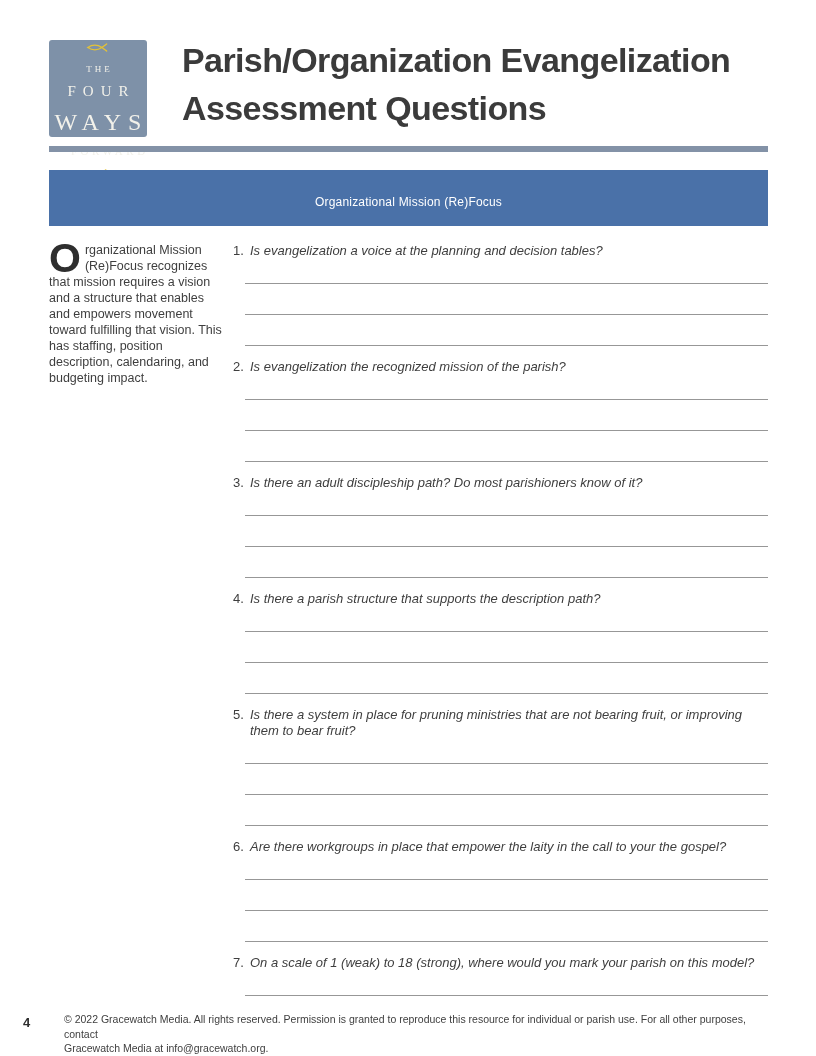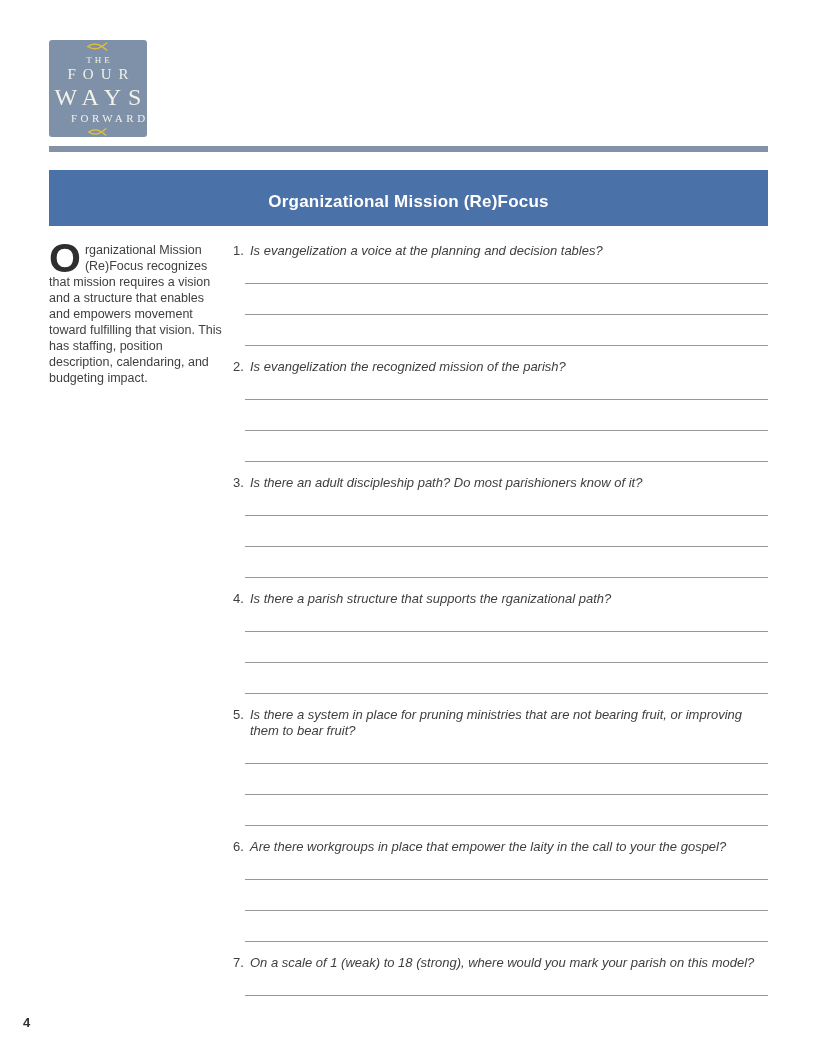--- a/index.html
+++ b/index.html
@@ -7,21 +7,21 @@
   body { font-family:"Liberation Sans", sans-serif; }
   #page {
     position:relative; width:816px; height:1056px; margin:0 auto;
     background:#ffffff; overflow:hidden;
   }
 
   
   .logo {
     position:absolute; left:49px; top:40px; width:98px; height:97px;
     border-radius:3px; display:flex; flex-direction:column;
-    align-items:center; justify-content:center; gap:1px;
+    align-items:center; justify-content:flex-start; gap:9px;
   }
   .logo-fish { flex:none; margin:2px 0; }
   .logo-line {
     font-family:"Liberation Serif", serif; color:#f2f1ea; text-align:center;
   }
   .logo-the     { font-size:9px;  letter-spacing:3px;  margin-right:-3px; }
   .logo-four    { font-size:15px; letter-spacing:7px;  margin-right:-7px; }
   .logo-ways    { font-size:24px; letter-spacing:7px;  margin-right:-7px; }
   .logo-forward { font-size:11px; letter-spacing:3.5px;margin-right:-3.5px;margin-left:20px; }
 
@@ -29,21 +29,21 @@
     position:absolute; left:182px; top:36px; width:600px;
     font-size:34px; line-height:48px; letter-spacing:-0.6px; color:#3b3b3b;
   }
 
   .rule { position:absolute; left:49px; top:146px; width:719px; height:6px; }
 
   .banner {
     position:absolute; left:49px; top:170px; width:719px; height:56px;
     display:flex; align-items:center; justify-content:center;
   }
-  .banner-label { font-size:17px; font-weight:bold; letter-spacing:0.2px;margin-top:8px; }
+  .banner-label { font-size:12px; font-weight:normal; letter-spacing:0.2px;margin-top:8px; }
 
   
   .sidebar {
     position:absolute; left:49px; top:242px; width:177px;
     font-size:12.5px; line-height:16px; color:#3e3e3e;
   }
   .dropcap {
     float:left; font-size:41px; line-height:31px; font-weight:700;
     color:#2e2e2e; margin:1px 4px 0 0;
   }
@@ -80,21 +80,22 @@
     <div class="logo-line logo-the">THE</div>
     <div class="logo-line logo-four">FOUR</div>
     <div class="logo-line logo-ways">WAYS</div>
     <div class="logo-line logo-forward">FORWARD</div>
     <svg class="logo-fish" width="22" height="10" viewBox="0 0 30 14">
       <path d="M2 7 Q 11 1 20 7 Q 11 13 2 7 Z M20 7 L26 2.5 M20 7 L26 11.5" fill="none" stroke="#e5c235" stroke-width="1.7" stroke-linecap="round"></path>
     </svg>
   </div>
 
   <h1 class="title">
-    <br>
+    <span>Parish/Organization Evangelization</span><br>
+    <span>Assessment Questions</span>
   </h1>
 
   <div class="rule" style="background-color: rgb(131, 146, 167);"></div>
 
   <div class="banner" style="background-color: rgb(74, 113, 168); color: rgb(255, 255, 255);">
     <span class="banner-label">Organizational Mission (Re)Focus</span>
   </div>
 
   <div class="sidebar">
     <span class="dropcap">O</span><span>rganizational Mission (Re)Focus recognizes that mission requires a vision and a structure that enables and empowers movement toward fulfilling that vision. This has staffing, position description, calendaring, and budgeting impact.</span>
@@ -133,21 +134,21 @@
       <div class="answers">
           <div class="answer-line" style="border-bottom-color: rgb(151, 151, 151);"></div>
           <div class="answer-line" style="border-bottom-color: rgb(151, 151, 151);"></div>
           <div class="answer-line" style="border-bottom-color: rgb(151, 151, 151);"></div>
         </div>
     </div>
 
     <div class="question">
       <div class="q-row">
         <span class="q-num">4.</span>
-        <span class="q-text">Is there a parish structure that supports the rganizational path?</span>
+        <span class="q-text">Is there a parish structure that supports the description path?</span>
       </div>
       <div class="answers">
           <div class="answer-line" style="border-bottom-color: rgb(151, 151, 151);"></div>
           <div class="answer-line" style="border-bottom-color: rgb(151, 151, 151);"></div>
           <div class="answer-line" style="border-bottom-color: rgb(151, 151, 151);"></div>
         </div>
     </div>
 
     <div class="question">
       <div class="q-row">
@@ -178,14 +179,18 @@
         <span class="q-num">7.</span>
         <span class="q-text">On a scale of 1 (weak) to 18 (strong), where would you mark your parish on this model?</span>
       </div>
       <div class="answers">
           <div class="answer-line" style="border-bottom-color: rgb(151, 151, 151);"></div>
         </div>
     </div>
   </div>
 
   <div class="page-num">4</div>
+  <div class="footer-text">
+    <span>© 2022 Gracewatch Media. All rights reserved. Permission is granted to reproduce this resource for individual or parish use. For all other purposes, contact</span><br>
+    <span>Gracewatch Media at info@gracewatch.org.</span>
+  </div>
 
 </div>
 
 </body></html>

